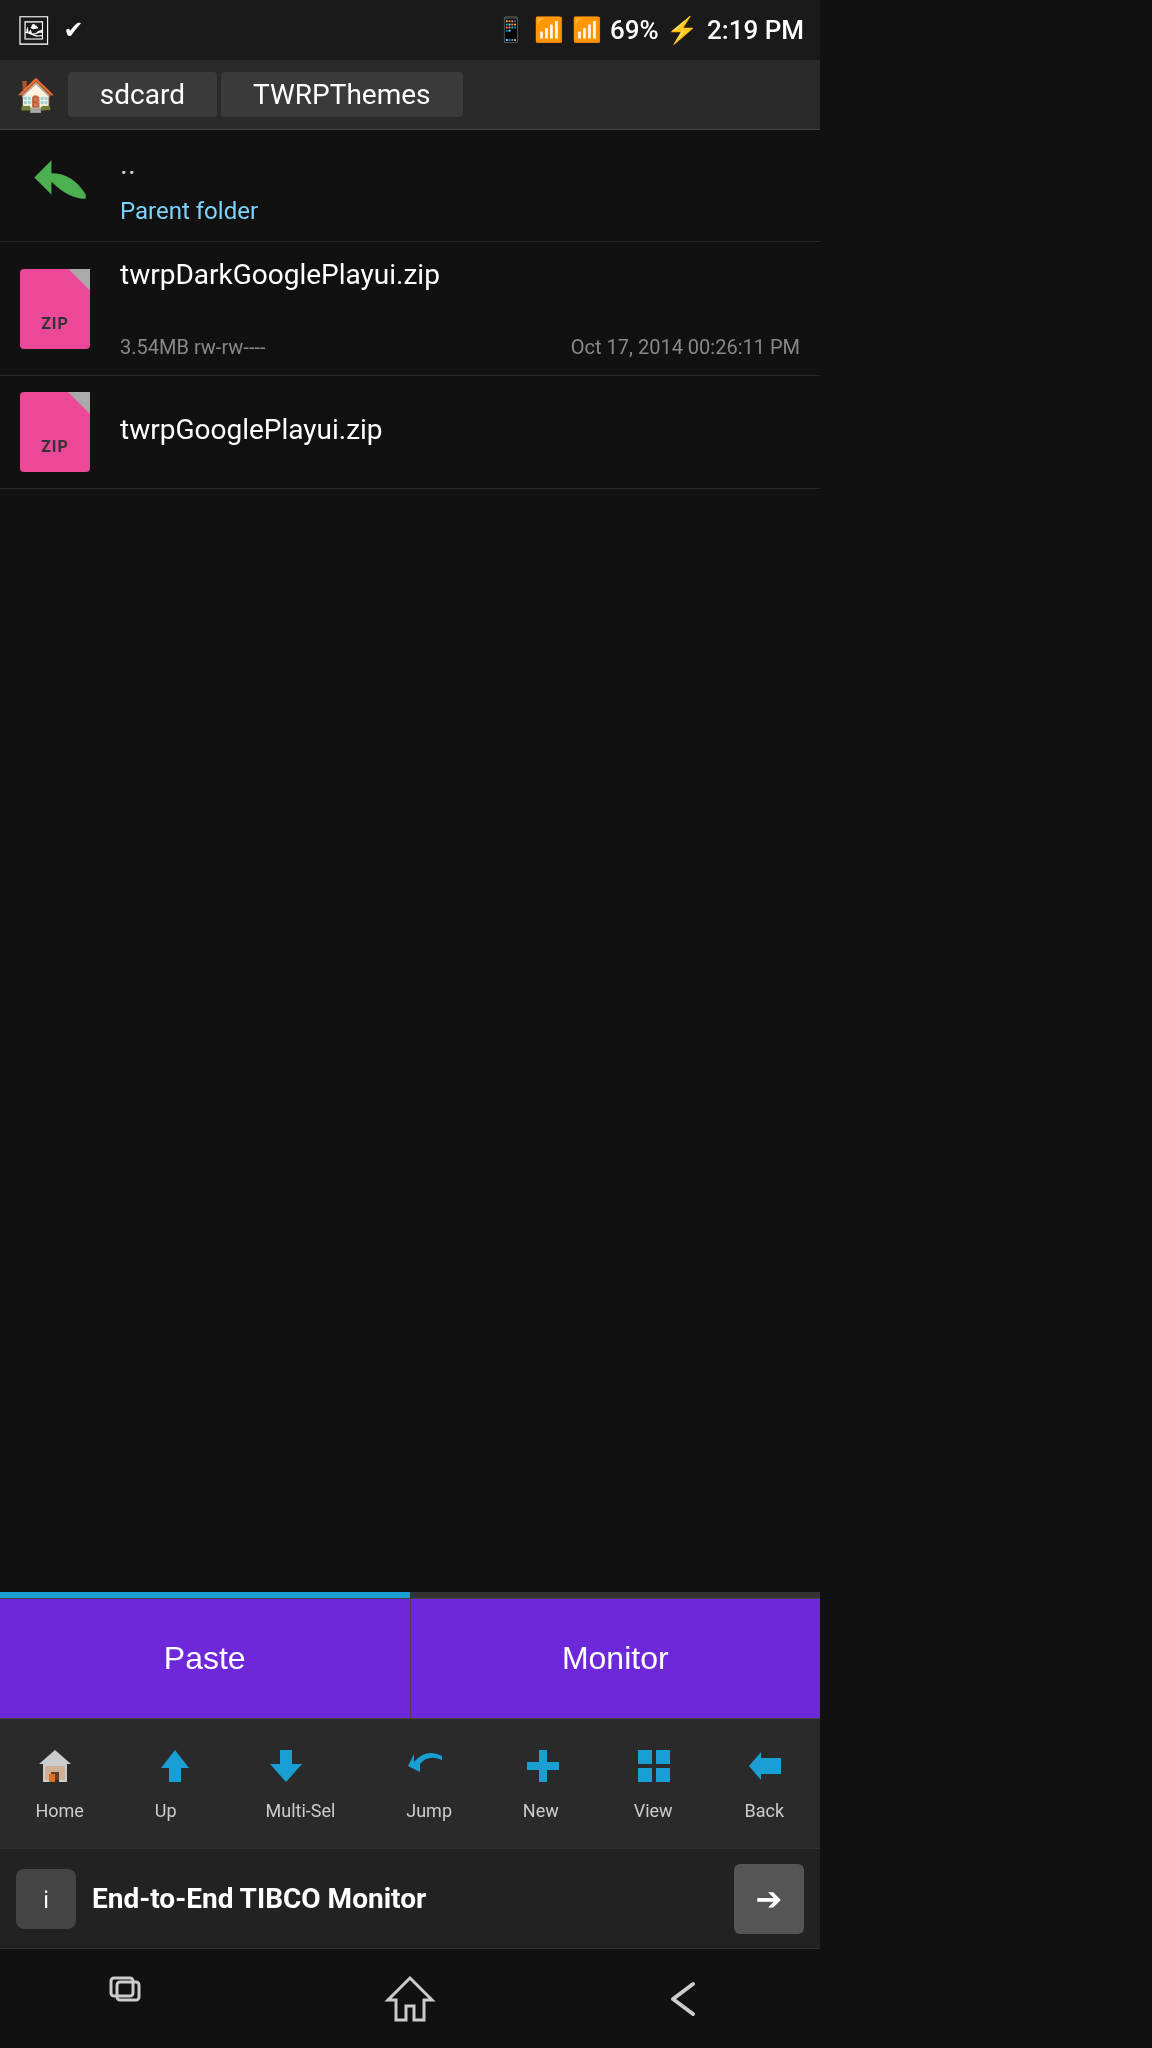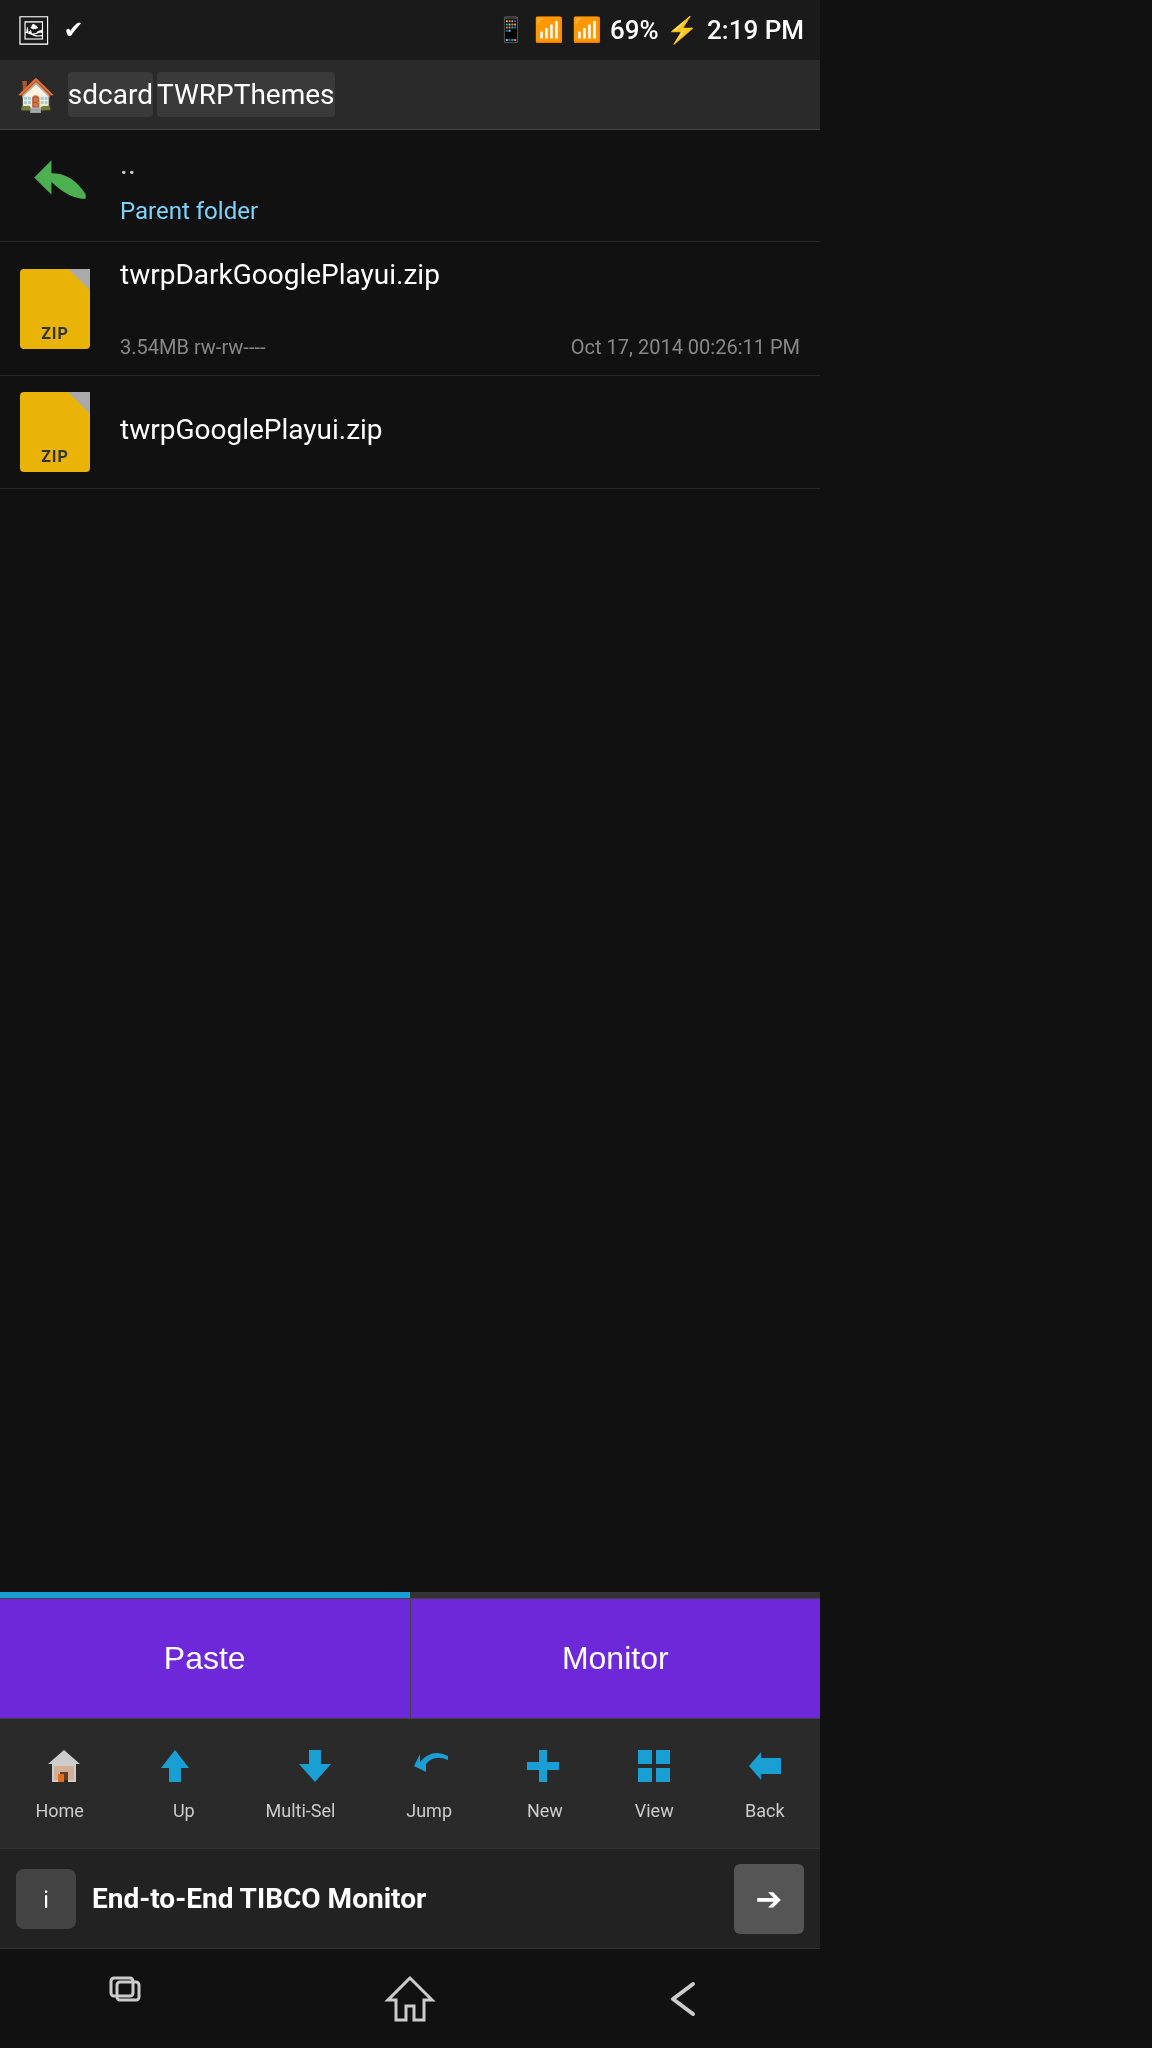--- a/index.html
+++ b/index.html
@@ -48,21 +48,21 @@
       gap: 0;
       border-bottom: 1px solid #444;
     }
     .breadcrumb-home-icon {
       font-size: 32px;
       margin-right: 12px;
     }
     .breadcrumb-item {
       font-size: 28px;
       color: #fff;
-      padding: 6px 0;
+      padding: 6px 32px;
       background: #3a3a3a;
       border-radius: 4px;
       margin-right: 4px;
     }
 
     
     .parent-folder-row {
       display: flex;
       align-items: center;
       padding: 16px 20px;
@@ -106,27 +106,27 @@
     .zip-icon {
       width: 80px;
       height: 80px;
       margin-right: 20px;
       position: relative;
       flex-shrink: 0;
     }
     .zip-icon-inner {
       width: 70px;
       height: 80px;
-      background: #eab308;
+      background: #ec4899;
       border-radius: 4px 12px 4px 4px;
       position: relative;
       display: flex;
       align-items: flex-end;
       justify-content: center;
-      padding-bottom: 6px;
+      padding-bottom: 16px;
     }
     .zip-icon-inner::before {
       content: '';
       position: absolute;
       top: 0;
       right: 0;
       width: 22px;
       height: 22px;
       background: #aaa;
       border-radius: 0 0 0 4px;
@@ -192,21 +192,21 @@
       background: #2a2a2a;
       height: 130px;
       display: flex;
       align-items: center;
       justify-content: space-around;
       border-top: 1px solid #444;
     }
     .toolbar-item {
       display: flex;
       flex-direction: column;
-      align-items: flex-end;
+      align-items: flex-start;
       gap: 4px;
       cursor: pointer;
       padding: 8px 10px;
     }
     .toolbar-icon {
       font-size: 40px;
     }
     .toolbar-label {
       font-size: 18px;
       color: #ccc;

